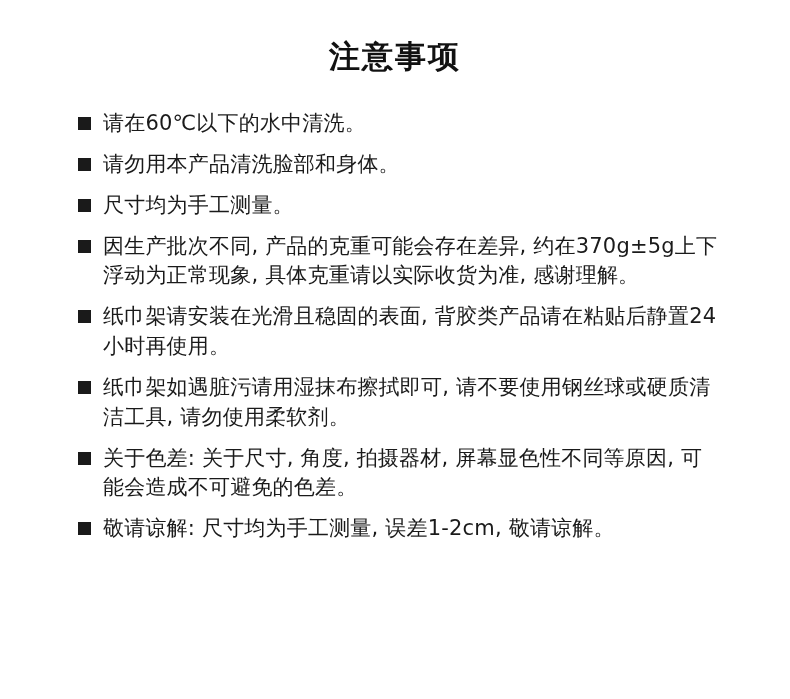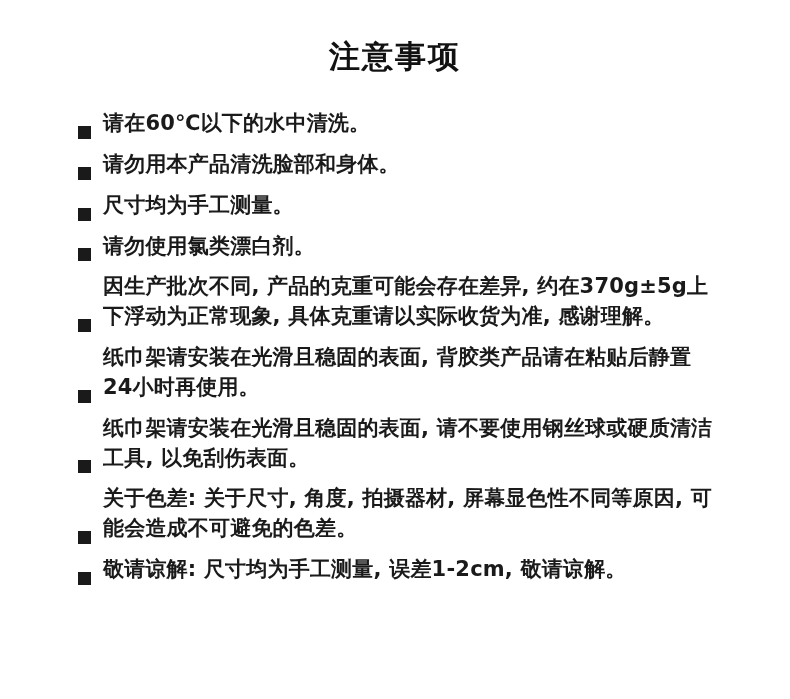--- a/index.html
+++ b/index.html
@@ -30,23 +30,22 @@
     margin: 0 0 34px 0;
     line-height: 1.2;
   }
   .notes {
     list-style: none;
     margin: 0;
     padding: 0 14px 0 22px;
   }
   .note-item {
     display: flex;
-    align-items: flex-end;
+    align-items: flex-start;
     margin-bottom: 11px;
-    font-weight: bold;
   }
   .bullet {
     flex: 0 0 auto;
     width: 13px;
     height: 13px;
     background: #1a1a1a;
     margin-top: 8px;
     margin-right: 12px;
   }
   .note-text {
@@ -71,33 +70,29 @@
     <li class="note-item">
       <span class="bullet"></span>
       <span class="note-text">请勿用本产品清洗脸部和身体。</span>
     </li>
     <li class="note-item">
       <span class="bullet"></span>
       <span class="note-text">尺寸均为手工测量。</span>
     </li>
     <li class="note-item">
       <span class="bullet"></span>
-      <span class="note-text">请勿使用氯类漂白剂。</span>
-    </li>
-    <li class="note-item">
-      <span class="bullet"></span>
       <span class="note-text">因生产批次不同, 产品的克重可能会存在差异, 约在370g±5g上下浮动为正常现象, 具体克重请以实际收货为准, 感谢理解。</span>
     </li>
     <li class="note-item">
       <span class="bullet"></span>
       <span class="note-text">纸巾架请安装在光滑且稳固的表面, 背胶类产品请在粘贴后静置24小时再使用。</span>
     </li>
     <li class="note-item">
       <span class="bullet"></span>
-      <span class="note-text">纸巾架请安装在光滑且稳固的表面, 请不要使用钢丝球或硬质清洁工具, 以免刮伤表面。</span>
+      <span class="note-text">纸巾架如遇脏污请用湿抹布擦拭即可, 请不要使用钢丝球或硬质清洁工具, 请勿使用柔软剂。</span>
     </li>
     <li class="note-item">
       <span class="bullet"></span>
       <span class="note-text">关于色差: 关于尺寸, 角度, 拍摄器材, 屏幕显色性不同等原因, 可能会造成不可避免的色差。</span>
     </li>
     <li class="note-item">
       <span class="bullet"></span>
       <span class="note-text">敬请谅解: 尺寸均为手工测量, 误差1-2cm, 敬请谅解。</span>
     </li>
   </ul>

